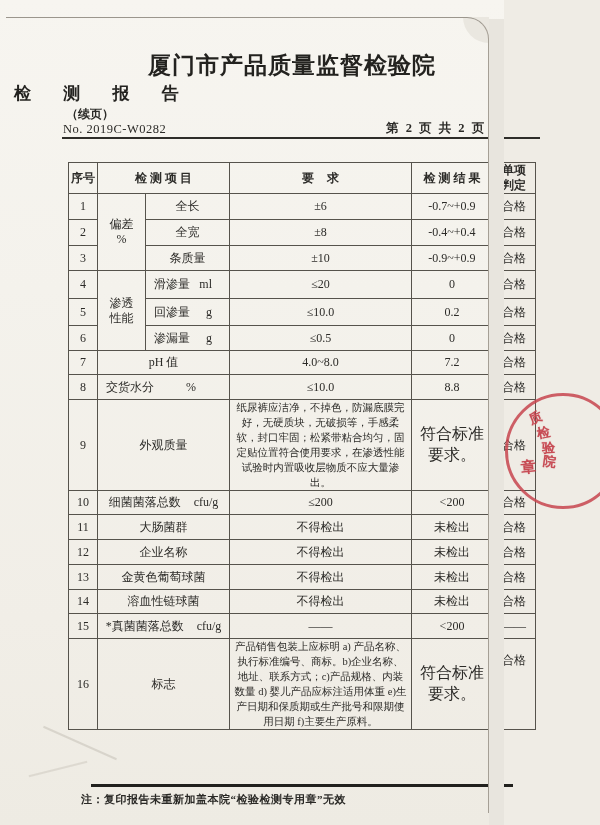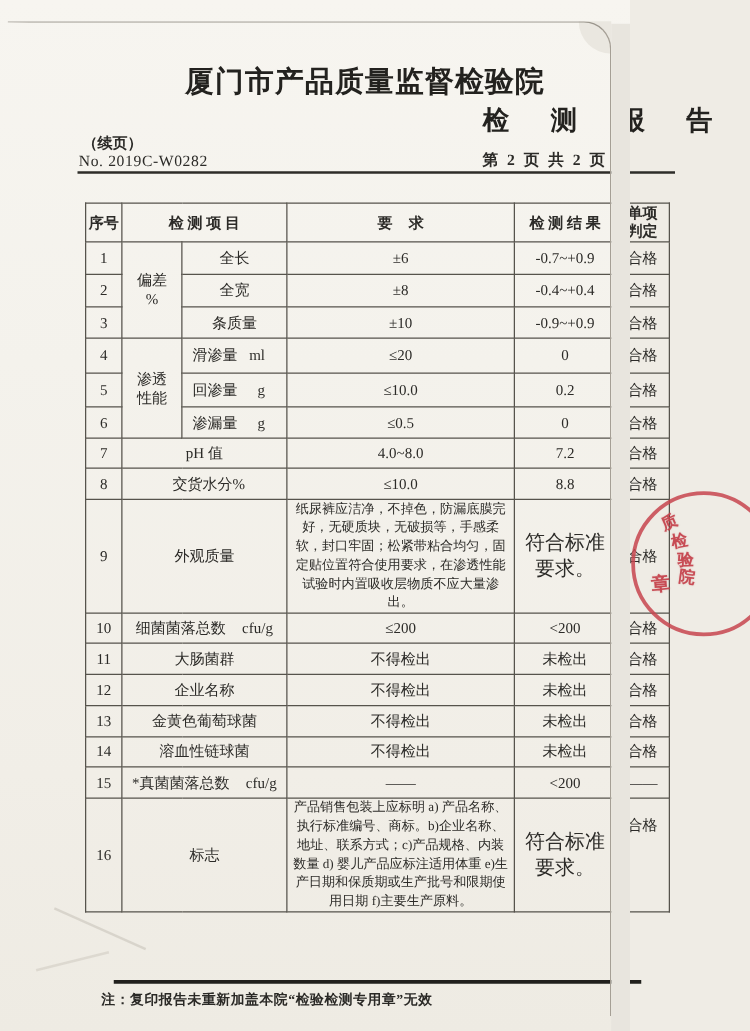--- a/index.html
+++ b/index.html
@@ -19,39 +19,39 @@
     background:#eae7e0;border-bottom-left-radius:26px;z-index:8;}
   .outside-strip{position:absolute;top:19px;right:0;width:15px;height:806px;
     background:#e8e5de;z-index:8;}
   .crease1{position:absolute;left:40px;top:742px;width:80px;height:2px;
     background:rgba(175,170,158,0.35);transform:rotate(24deg);}
   .crease2{position:absolute;left:28px;top:768px;width:60px;height:2px;
     background:rgba(175,170,158,0.28);transform:rotate(-14deg);}
   
   .institute{position:absolute;top:50px;left:0;width:584px;text-align:center;
     font-size:23px;font-weight:bold;letter-spacing:1px;color:#23221f;}
-  .report-title{position:absolute;top:82px;left:0;width:584px;text-align:right;
-    font-size:21px;font-weight:bold;letter-spacing:14px;text-indent:14px;color:#23221f;}
+  .report-title{position:absolute;top:82px;left:0;width:584px;text-align:left;
+    font-size:17px;font-weight:bold;letter-spacing:14px;text-indent:14px;color:#23221f;}
   .continuation{position:absolute;left:66px;top:106px;font-size:12px;font-weight:bold;text-align:right;}
   .report-no{position:absolute;left:63px;top:122px;font-size:12.5px;letter-spacing:0.5px;}
   .page-info{position:absolute;left:386px;top:120px;font-size:12.5px;font-weight:bold;letter-spacing:2px;}
   .header-rule{position:absolute;left:62px;top:137px;width:478px;height:2px;background:#2e2d29;}
   
   table.report{position:absolute;left:68px;top:162px;width:467px;z-index:1;
     border-collapse:collapse;table-layout:fixed;font-size:12px;color:#2c2b28;
     border:1.5px solid #3d3b36;}
   table.report td,table.report th{border:1px solid #56534c;padding:0 3px;
     text-align:center;vertical-align:middle;font-weight:normal;overflow:hidden;}
   table.report th{font-weight:bold;padding:0 1px;}
   .preline{white-space:pre-line;line-height:15px;}
   .sp{letter-spacing:5px;text-indent:5px;}
   .cell-left{text-align:left;padding-left:5px;}
   .flexcell{display:flex;justify-content:space-between;align-items:center;
     padding:0 14px 0 5px;height:100%;}
-  .flexcell.pct{padding-right:30px;justify-content:flex-end;}
+  .flexcell.pct{padding-right:30px;}
   td.cellflex{padding:0;}
   .unit-gap{margin-left:13px;}
   .longtext{text-align:left;font-size:10.5px;line-height:15px;padding:3px 6px;}
   .result-note{font-size:16px;padding:0 2px;}
   .judge-top{vertical-align:top !important;padding-top:13px !important;}
   
   .footnote{position:absolute;left:64px;top:716px;width:476px;font-size:10.5px;
     line-height:13.5px;color:#2f2e2a;z-index:1;}
   .blank-row{position:absolute;left:66px;top:747px;display:flex;gap:10px;
     align-items:center;z-index:1;}

